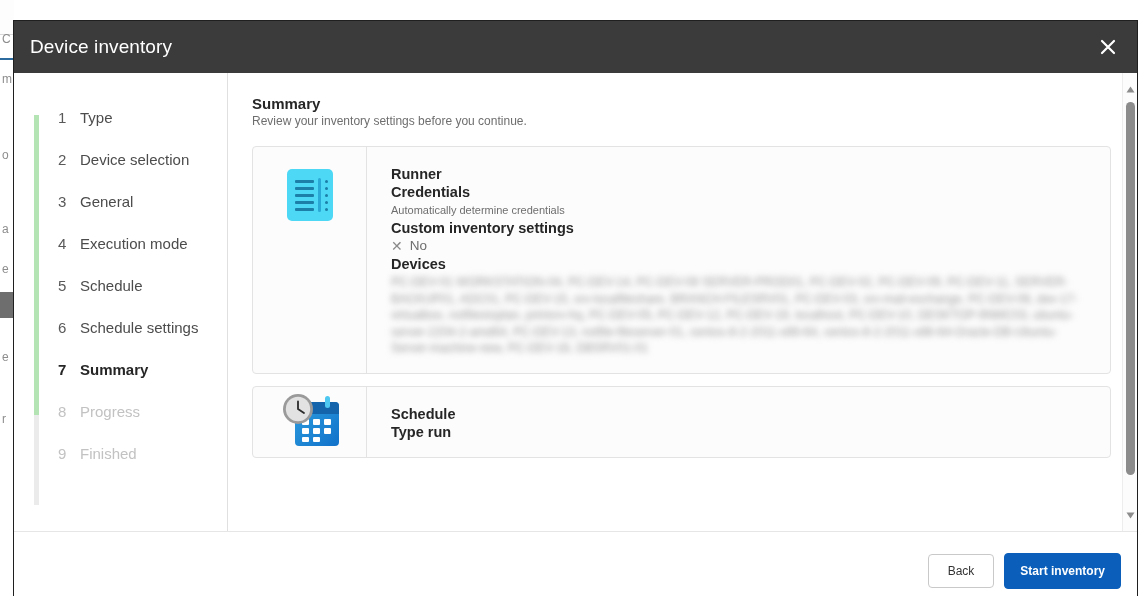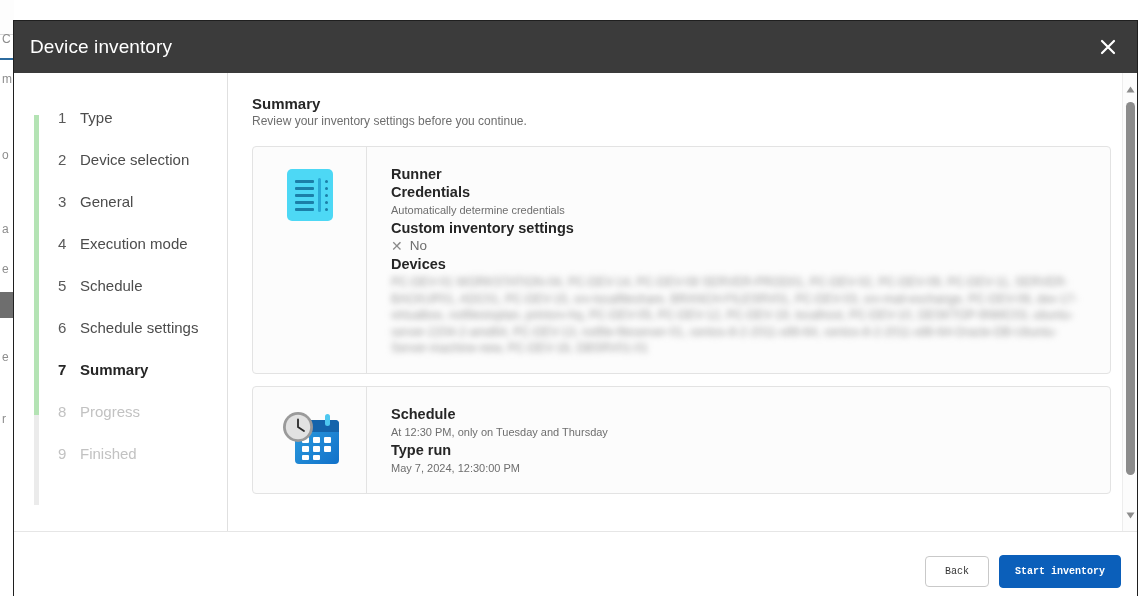--- a/index.html
+++ b/index.html
@@ -257,22 +257,22 @@
     border-top: 1px solid #e6e6e6;
     background: #ffffff;
     display: flex;
     align-items: center;
     justify-content: flex-end;
     padding-right: 16px;
     box-sizing: border-box;
     gap: 10px;
   }
   .btn {
-    font-family: Liberation Mono, monospace;
-    font-size: 10px;
+    font-family: Liberation Sans, sans-serif;
+    font-size: 12px;
     border-radius: 4px;
     cursor: pointer;
     box-sizing: border-box;
   }
   .btn-secondary {
     background: #ffffff;
     border: 1px solid #c9c9c9;
     color: #333333;
     padding: 9px 19px;
   }
@@ -448,23 +448,21 @@
                 <rect x="23" y="45" width="7" height="5" rx="1"></rect>
                 <rect x="34" y="45" width="7" height="5" rx="1"></rect>
               </g>
               <circle cx="19" cy="17" r="15" fill="#9a9a9a"></circle>
               <circle cx="19" cy="17" r="12.2" fill="#e2e2e2"></circle>
               <path d="M19 9.5 V17 L25 21" stroke="#2b2b2b" stroke-width="1.8" fill="none" stroke-linecap="round"></path>
             </svg>
           </div>
           <div class="card-body">
             <div class="f-label">Schedule</div>
-            <div class="f-value">At 12:30 PM, only on Tuesday and Thursday</div>
             <div class="f-label">Type run</div>
-            <div class="f-value">May 7, 2024, 12:30:00 PM</div>
           </div>
         </div>
       </div>
 
       <div class="scrollbar">
         <div class="sb-arrow up">
           <svg width="9" height="7" viewBox="0 0 9 7">
             <path d="M4.5 0.5 L8.5 6.5 L0.5 6.5 Z" fill="#8c8c8c"></path>
           </svg>
         </div>

